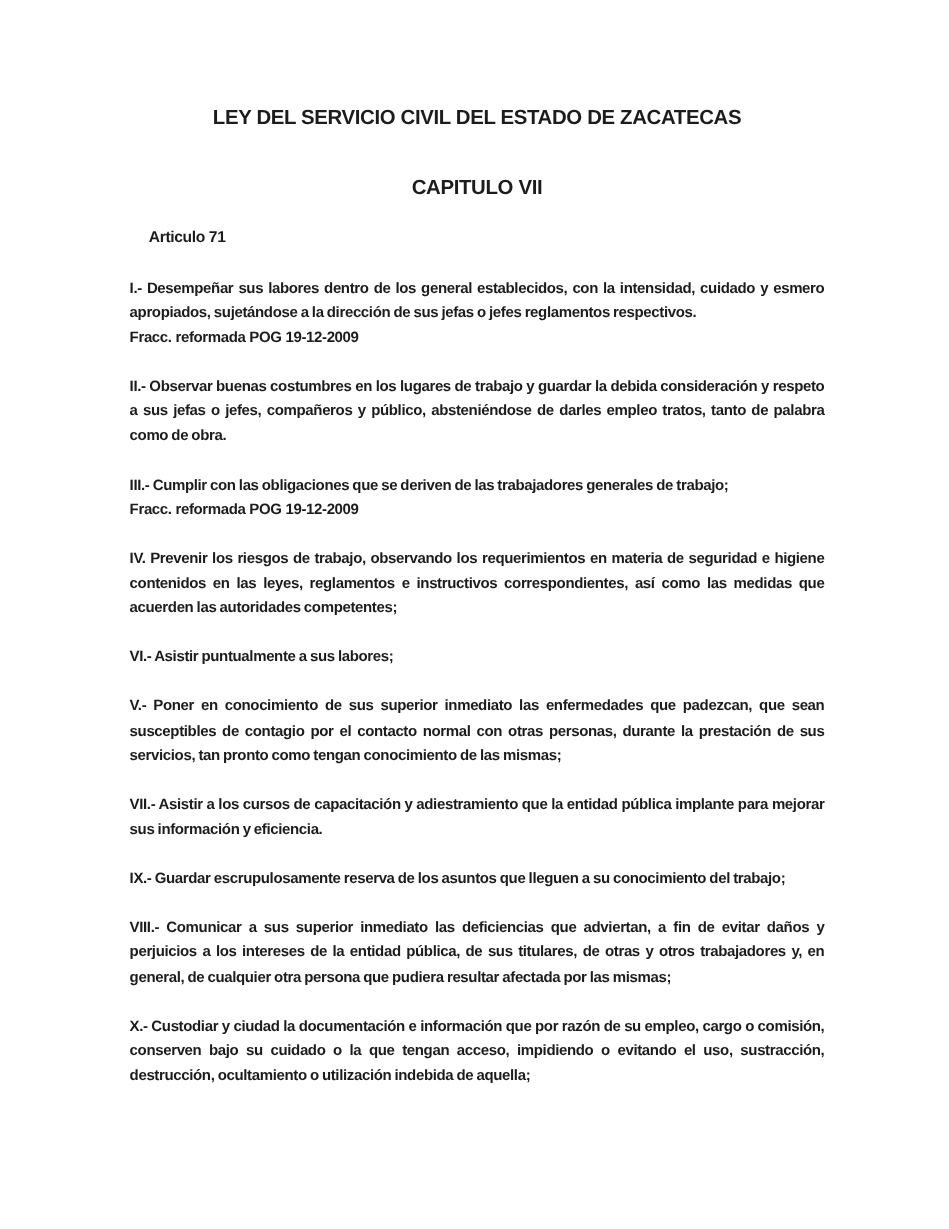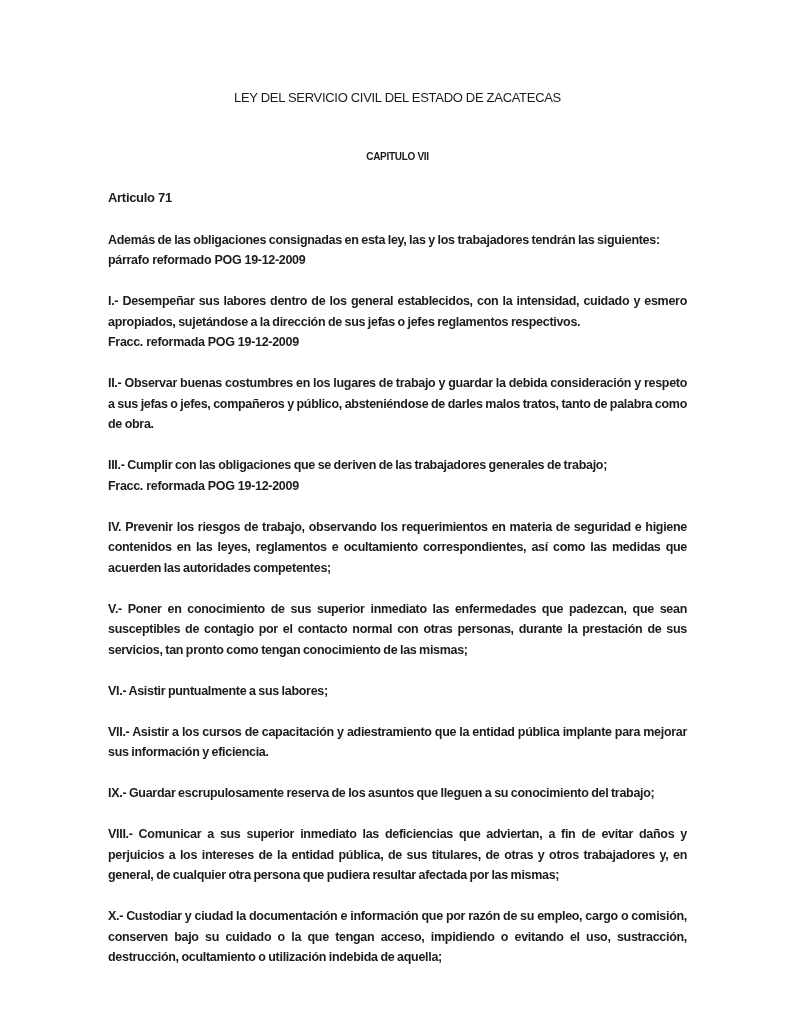--- a/index.html
+++ b/index.html
@@ -18,33 +18,33 @@
     font-family: "Liberation Sans", "DejaVu Sans", sans-serif;
     color: #1c1c1c;
     font-size: 12.5px;
     font-weight: bold;
     letter-spacing: -0.3px;
     line-height: 20.5px;
   }
   .doc-title {
     margin: 0 0 38px 0;
     text-align: center;
-    font-size: 13px;
-    font-weight: normal;
+    font-size: 17px;
+    font-weight: bold;
   }
   .chapter-block {
     margin: 0 0 21px 0;
     text-align: center;
   }
   .chapter-line {
-    font-size: 10px;
+    font-size: 17px;
     font-weight: bold;
   }
   .article-heading {
-    margin: 0 0 21px 0;
+    margin: 0 0 21px 16px;
     text-align: left;
     font-size: 13px;
     font-weight: bold;
   }
   .para {
     margin: 0 0 20.5px 0;
   }
   .para-text {
     text-align: justify;
     word-spacing: -0.5px;
@@ -59,52 +59,48 @@
 <div class="page">
   <h1 class="doc-title">LEY DEL SERVICIO CIVIL DEL ESTADO DE ZACATECAS</h1>
 
   <div class="chapter-block">
     <div class="chapter-line">CAPITULO VII</div>
   </div>
 
   <div class="article-heading">Articulo 71</div>
 
   <div id="document-body">
-  <div class="para">
-    <div class="para-text">Además de las obligaciones consignadas en esta ley, las y los trabajadores tendrán las siguientes:</div>
-    <div class="reform-note">párrafo reformado POG 19-12-2009</div>
-  </div>
 
   <div class="para">
     <div class="para-text">I.- Desempeñar sus labores dentro de los general establecidos, con la intensidad, cuidado y esmero apropiados, sujetándose a la dirección de sus jefas o jefes reglamentos respectivos.</div>
     <div class="reform-note">Fracc. reformada POG 19-12-2009</div>
   </div>
 
   <div class="para">
-    <div class="para-text">II.- Observar buenas costumbres en los lugares de trabajo y guardar la debida consideración y respeto a sus jefas o jefes, compañeros y público, absteniéndose de darles malos tratos, tanto de palabra como de obra.</div>
+    <div class="para-text">II.- Observar buenas costumbres en los lugares de trabajo y guardar la debida consideración y respeto a sus jefas o jefes, compañeros y público, absteniéndose de darles empleo tratos, tanto de palabra como de obra.</div>
 
   </div>
 
   <div class="para">
     <div class="para-text">III.- Cumplir con las obligaciones que se deriven de las trabajadores generales de trabajo;</div>
     <div class="reform-note">Fracc. reformada POG 19-12-2009</div>
   </div>
 
   <div class="para">
-    <div class="para-text">IV. Prevenir los riesgos de trabajo, observando los requerimientos en materia de seguridad e higiene contenidos en las leyes, reglamentos e ocultamiento correspondientes, así como las medidas que acuerden las autoridades competentes;</div>
+    <div class="para-text">IV. Prevenir los riesgos de trabajo, observando los requerimientos en materia de seguridad e higiene contenidos en las leyes, reglamentos e instructivos correspondientes, así como las medidas que acuerden las autoridades competentes;</div>
+
+  </div>
+
+  <div class="para">
+    <div class="para-text">VI.- Asistir puntualmente a sus labores;</div>
 
   </div>
 
   <div class="para">
     <div class="para-text">V.- Poner en conocimiento de sus superior inmediato las enfermedades que padezcan, que sean susceptibles de contagio por el contacto normal con otras personas, durante la prestación de sus servicios, tan pronto como tengan conocimiento de las mismas;</div>
-
-  </div>
-
-  <div class="para">
-    <div class="para-text">VI.- Asistir puntualmente a sus labores;</div>
 
   </div>
 
   <div class="para">
     <div class="para-text">VII.- Asistir a los cursos de capacitación y adiestramiento que la entidad pública implante para mejorar sus información y eficiencia.</div>
 
   </div>
 
   <div class="para">
     <div class="para-text">IX.- Guardar escrupulosamente reserva de los asuntos que lleguen a su conocimiento del trabajo;</div>

